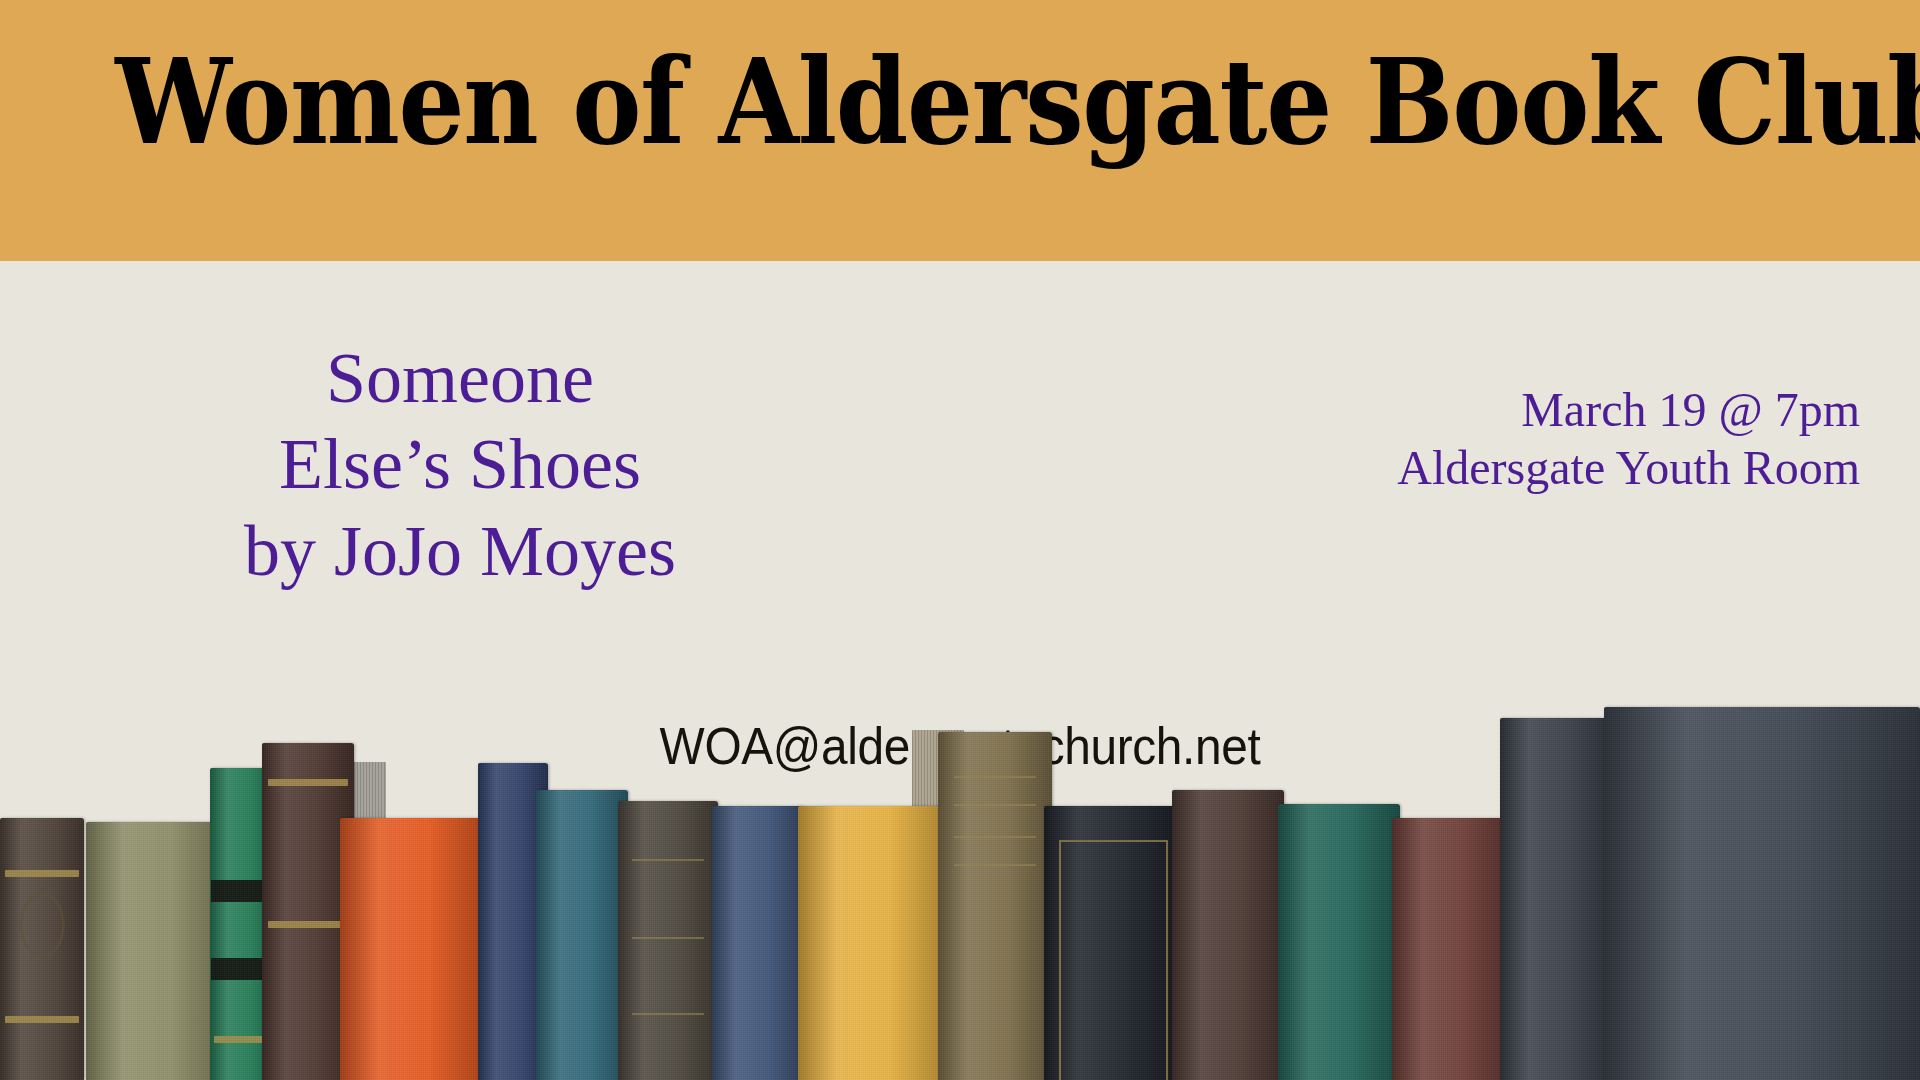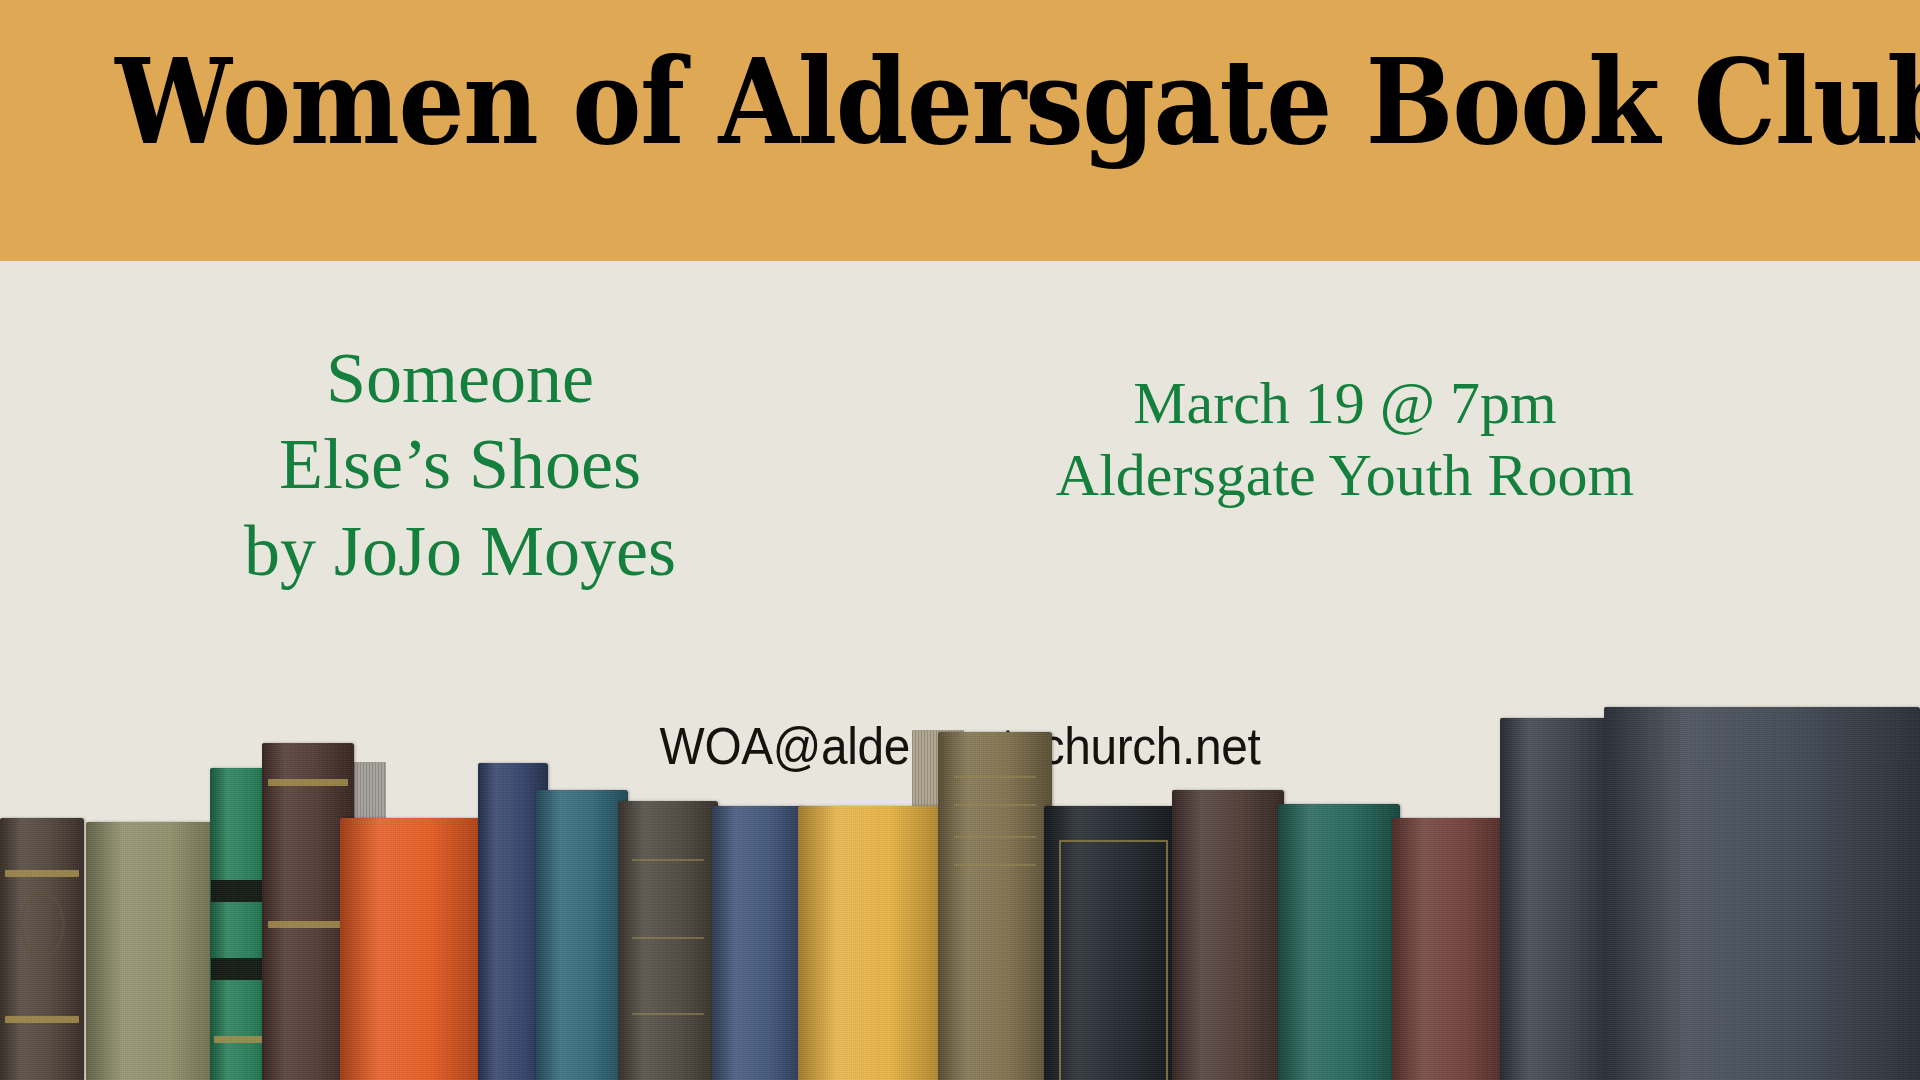--- a/index.html
+++ b/index.html
@@ -56,41 +56,41 @@
     left: 0;
     top: 261px;
     width: 1920px;
     height: 819px;
     background: #e8e5dd;
     z-index: 4;
   }
 
   .info-block {
     position: absolute;
-    color: #15803d;
+    color: #4c1d95;
     font-family: "Liberation Serif", "DejaVu Serif", serif;
     font-weight: 400;
     line-height: 1.20;
     white-space: pre-line;
   }
 
   #book-title-block {
     left: 60px;
     top: 74px;
     width: 800px;
     text-align: center;
     font-size: 72px;
   }
 
   #event-details-block {
     left: 830px;
-    top: 106px;
+    top: 120px;
     width: 1030px;
-    text-align: center;
-    font-size: 60px;
+    text-align: right;
+    font-size: 48px;
   }
 
   #contact-email {
     position: absolute;
     left: 0;
     top: 455px;
     width: 1920px;
     text-align: center;
     color: #16130f;
     font-family: "Liberation Sans", "DejaVu Sans", sans-serif;

